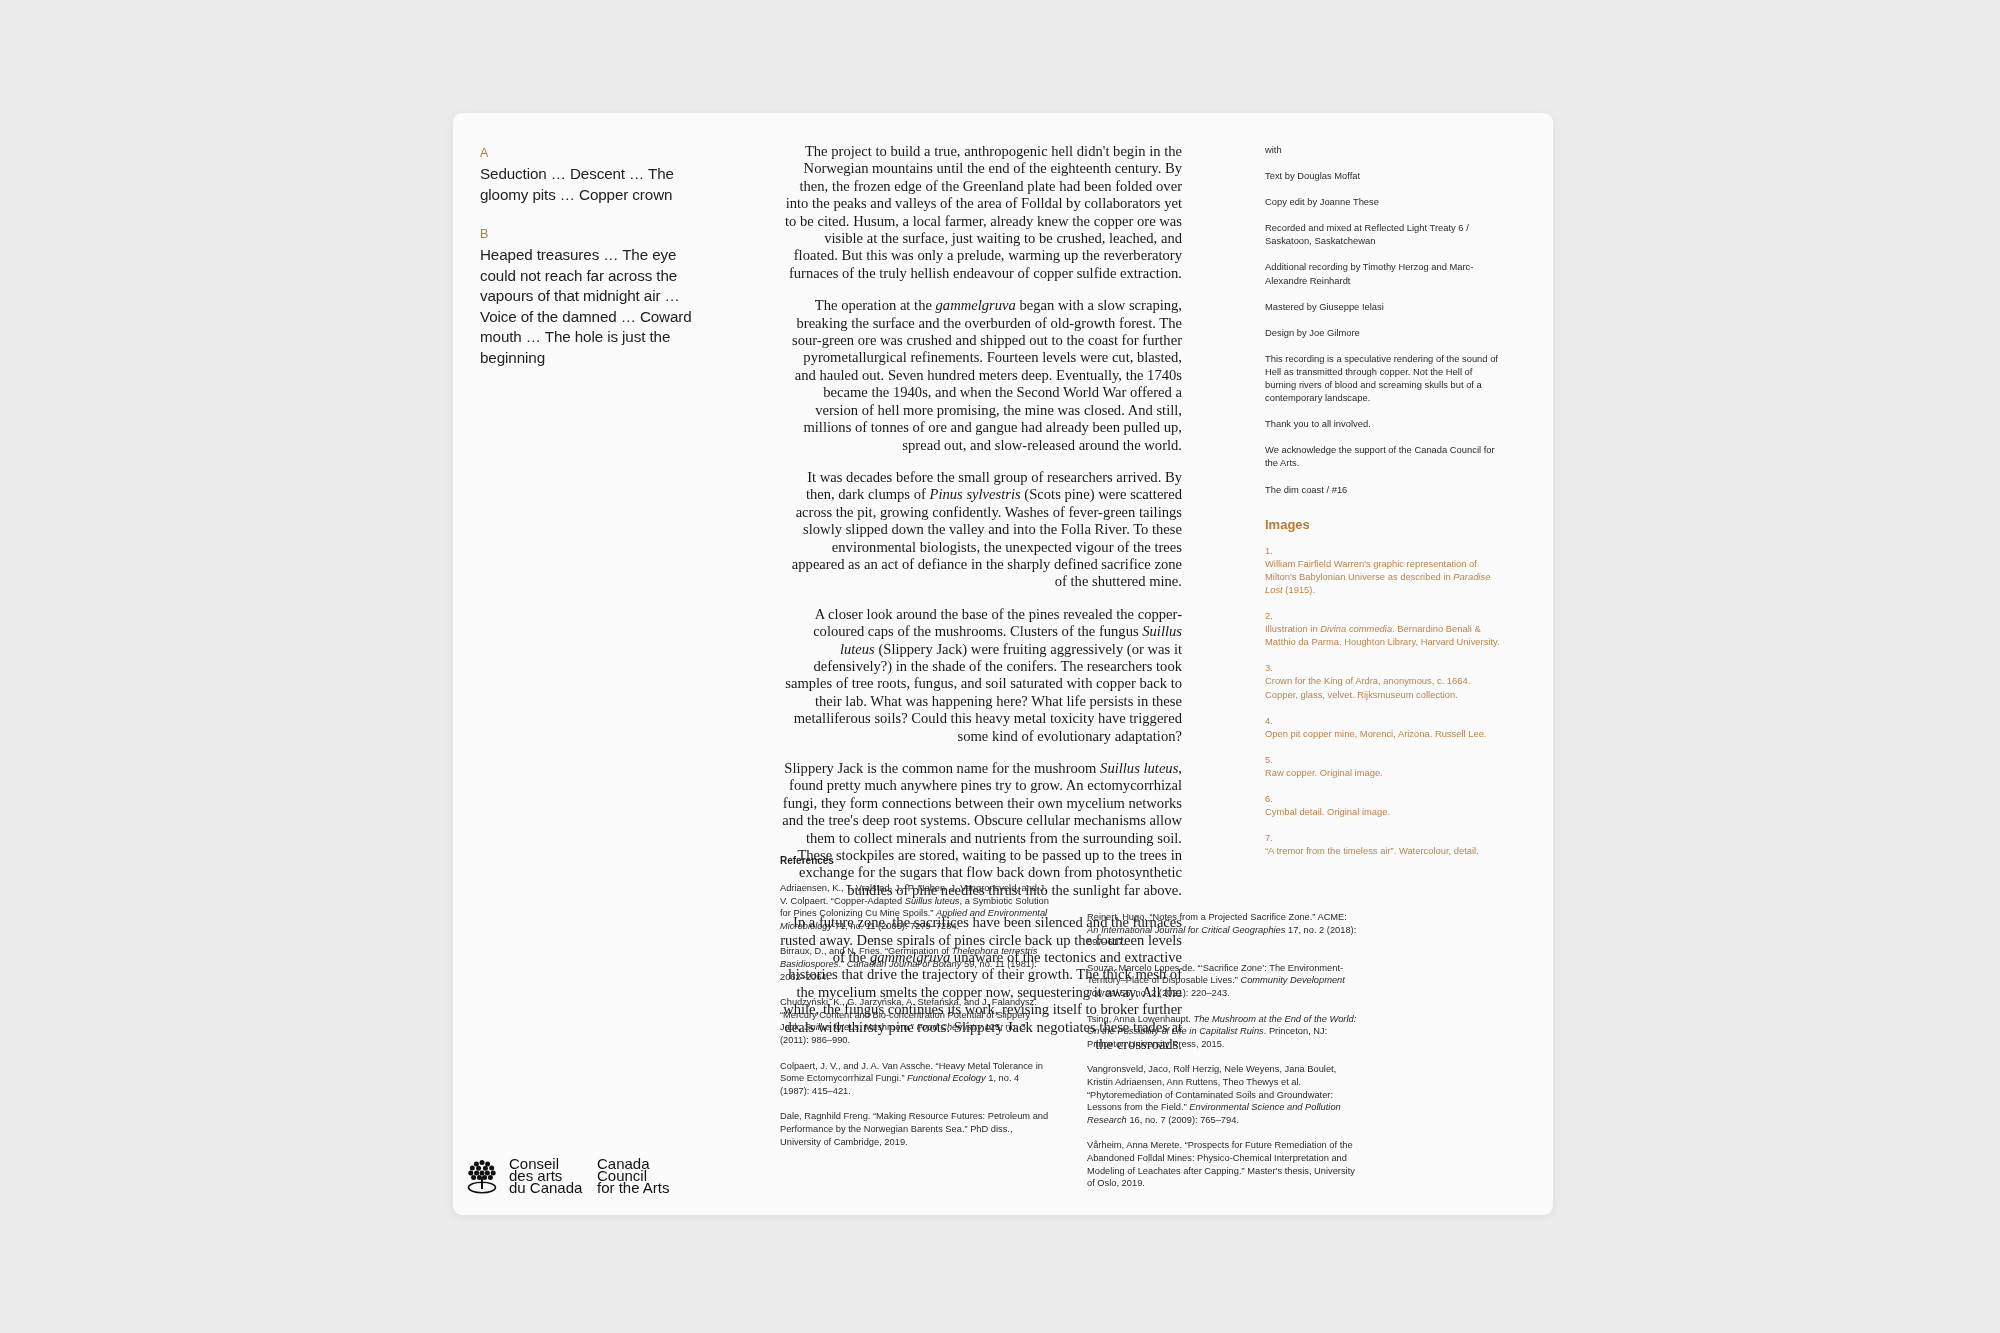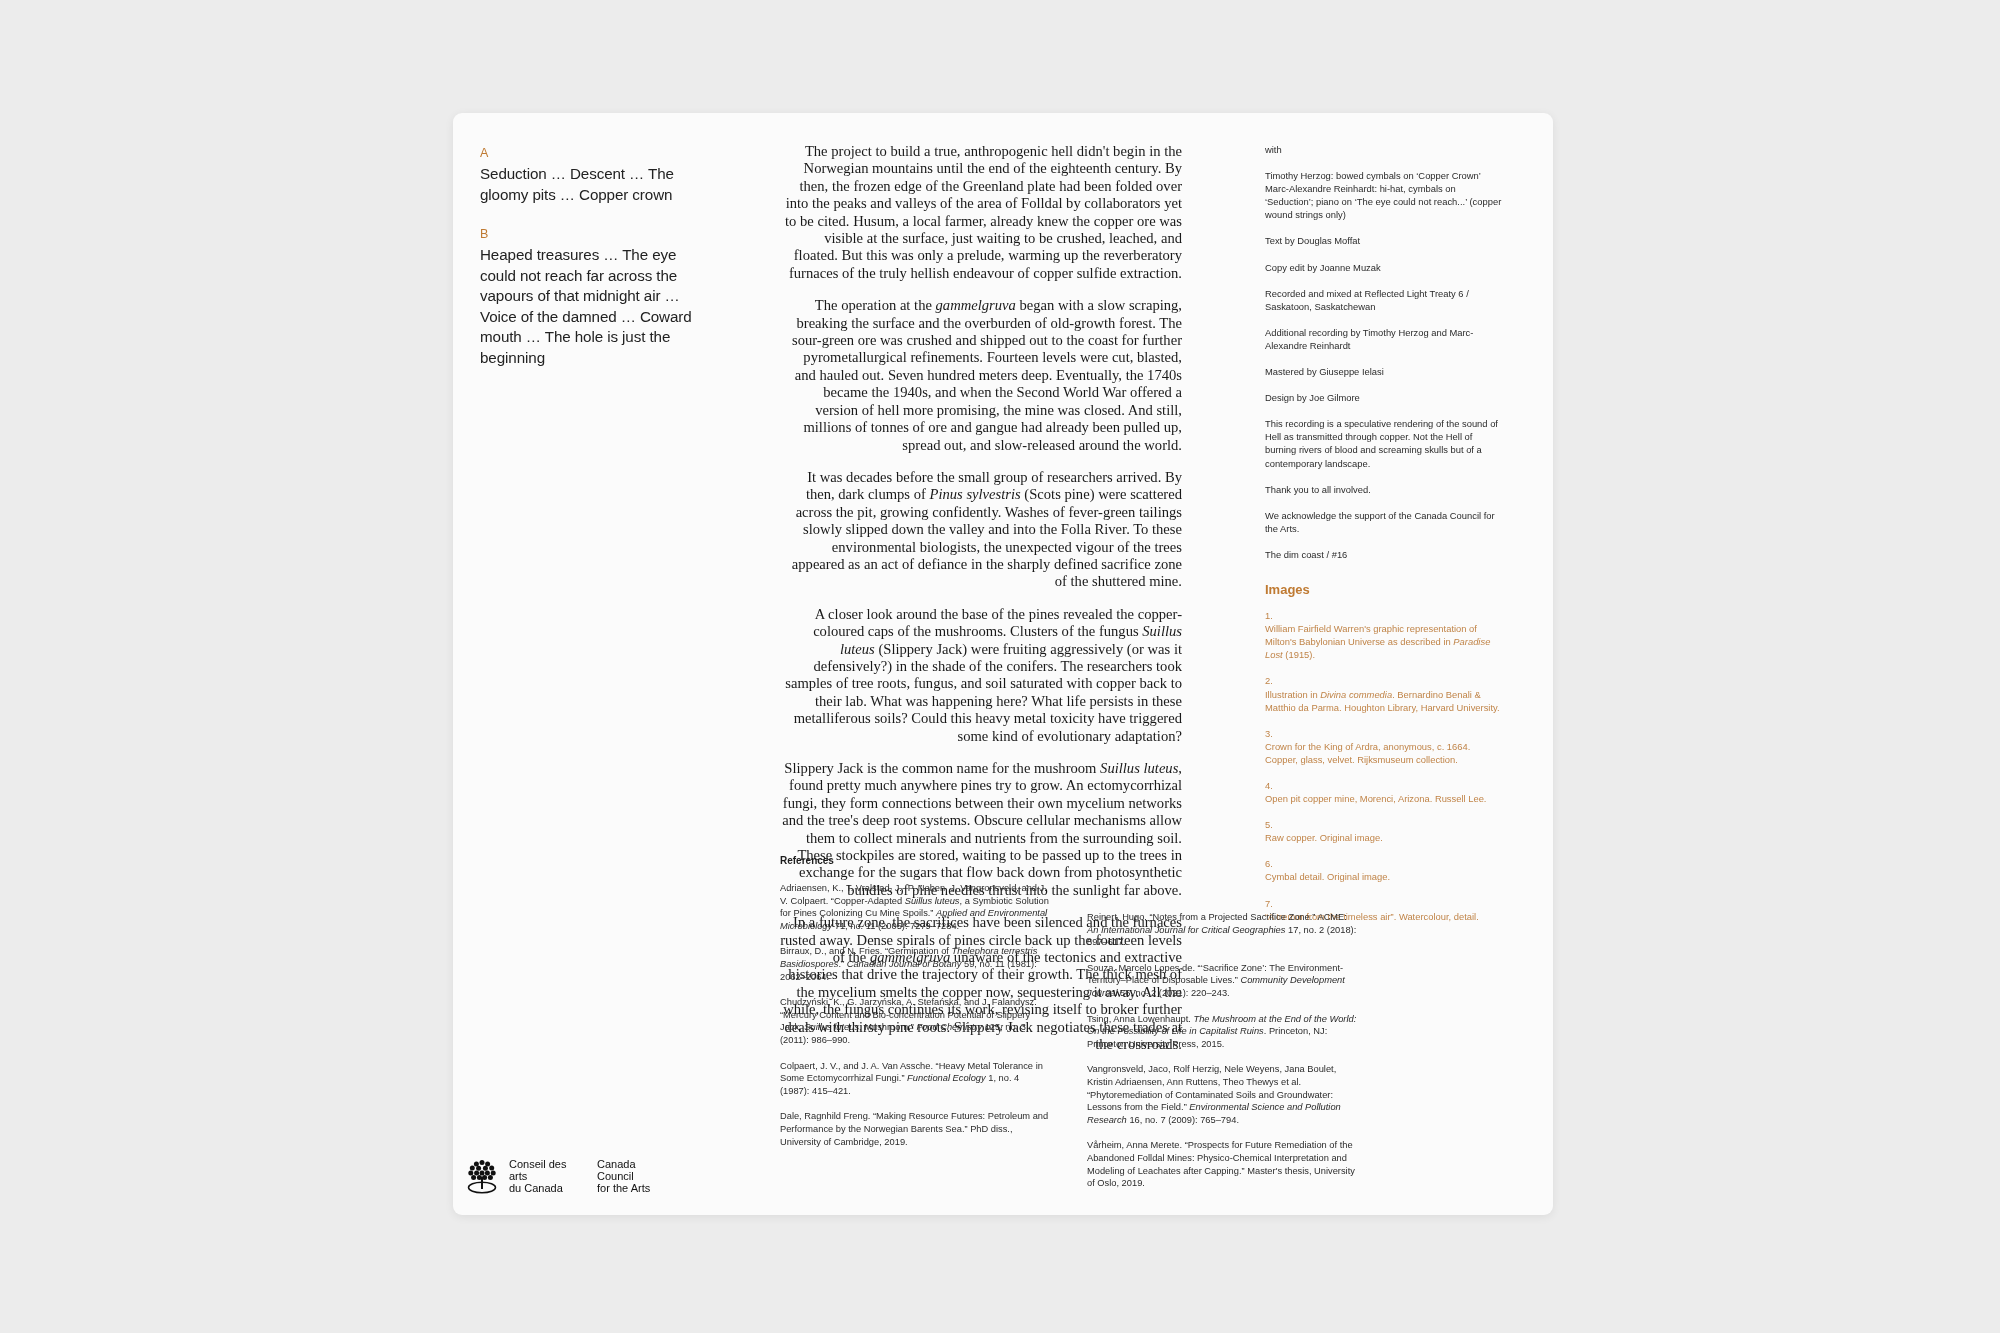--- a/index.html
+++ b/index.html
@@ -113,21 +113,21 @@
     position: absolute;
     left: 11px; top: 1044px;
     display: flex;
     align-items: center;
     gap: 9px;
   }
   #cc-logo .tree-mark { width: 36px; height: 38px; display:block; }
   .cc-text {
     display: flex;
     gap: 14px;
-    font-size: 11px;
+    font-size: 15px;
     line-height: 12px;
     color: #111;
   }
   .cc-text div { width: 74px; }
 </style>
 </head>
 <body>
 
 <div id="page">
 
@@ -146,23 +146,22 @@
     <p><span>The project to build a true, anthropogenic hell didn't begin in the Norwegian mountains until the end of the eighteenth century. By then, the frozen edge of the Greenland plate had been folded over into the peaks and valleys of the area of Folldal by collaborators yet to be cited. Husum, a local farmer, already knew the copper ore was visible at the surface, just waiting to be crushed, leached, and floated. But this was only a prelude, warming up the reverberatory furnaces of the truly hellish endeavour of copper sulfide extraction.</span></p>
     <p><span>The operation at the </span><i>gammelgruva</i><span> began with a slow scraping, breaking the surface and the overburden of old-growth forest. The sour-green ore was crushed and shipped out to the coast for further pyrometallurgical refinements. Fourteen levels were cut, blasted, and hauled out. Seven hundred meters deep. Eventually, the 1740s became the 1940s, and when the Second World War offered a version of hell more promising, the mine was closed. And still, millions of tonnes of ore and gangue had already been pulled up, spread out, and slow-released around the world.</span></p>
     <p><span>It was decades before the small group of researchers arrived. By then, dark clumps of </span><i>Pinus sylvestris</i><span> (Scots pine) were scattered across the pit, growing confidently. Washes of fever-green tailings slowly slipped down the valley and into the Folla River. To these environmental biologists, the unexpected vigour of the trees appeared as an act of defiance in the sharply defined sacrifice zone of the shuttered mine.</span></p>
     <p><span>A closer look around the base of the pines revealed the copper-coloured caps of the mushrooms. Clusters of the fungus </span><i>Suillus luteus</i><span> (Slippery Jack) were fruiting aggressively (or was it defensively?) in the shade of the conifers. The researchers took samples of tree roots, fungus, and soil saturated with copper back to their lab. What was happening here? What life persists in these metalliferous soils? Could this heavy metal toxicity have triggered some kind of evolutionary adaptation?</span></p>
     <p><span>Slippery Jack is the common name for the mushroom </span><i>Suillus luteus</i><span>, found pretty much anywhere pines try to grow. An ectomycorrhizal fungi, they form connections between their own mycelium networks and the tree's deep root systems. Obscure cellular mechanisms allow them to collect minerals and nutrients from the surrounding soil. These stockpiles are stored, waiting to be passed up to the trees in exchange for the sugars that flow back down from photosynthetic bundles of pine needles thrust into the sunlight far above.</span></p>
     <p><span>In a future zone, the sacrifices have been silenced and the furnaces rusted away. Dense spirals of pines circle back up the fourteen levels of the </span><i>gammelgruva</i><span> unaware of the tectonics and extractive histories that drive the trajectory of their growth. The thick mesh of the mycelium smelts the copper now, sequestering it away. All the while, the fungus continues its work, revising itself to broker further deals with thirsty pine roots. Slippery Jack negotiates these trades at the crossroads.</span></p>
   </div>
 
   <div id="credits">
     <p>with</p>
-    <p>Timothy Herzog: bowed cymbals on ‘Copper Crown’ Marc-Alexandre Reinhardt: hi-hat, cymbals on ‘Seduction’; piano on ‘The eye could not reach...’ (copper wound strings only)</p>
     <p>Text by Douglas Moffat</p>
-    <p>Copy edit by Joanne Muzak</p>
+    <p>Copy edit by Joanne These</p>
     <p>Recorded and mixed at Reflected Light Treaty 6 / Saskatoon, Saskatchewan</p>
     <p>Additional recording by Timothy Herzog and Marc-Alexandre Reinhardt</p>
     <p>Mastered by Giuseppe Ielasi</p>
     <p>Design by Joe Gilmore</p>
     <p>This recording is a speculative rendering of the sound of Hell as transmitted through copper. Not the Hell of burning rivers of blood and screaming skulls but of a contemporary landscape.</p>
     <p>Thank you to all involved.</p>
     <p>We acknowledge the support of the Canada Council for the Arts.</p>
     <p>The dim coast / #16</p>
 
     <div id="images-block">

